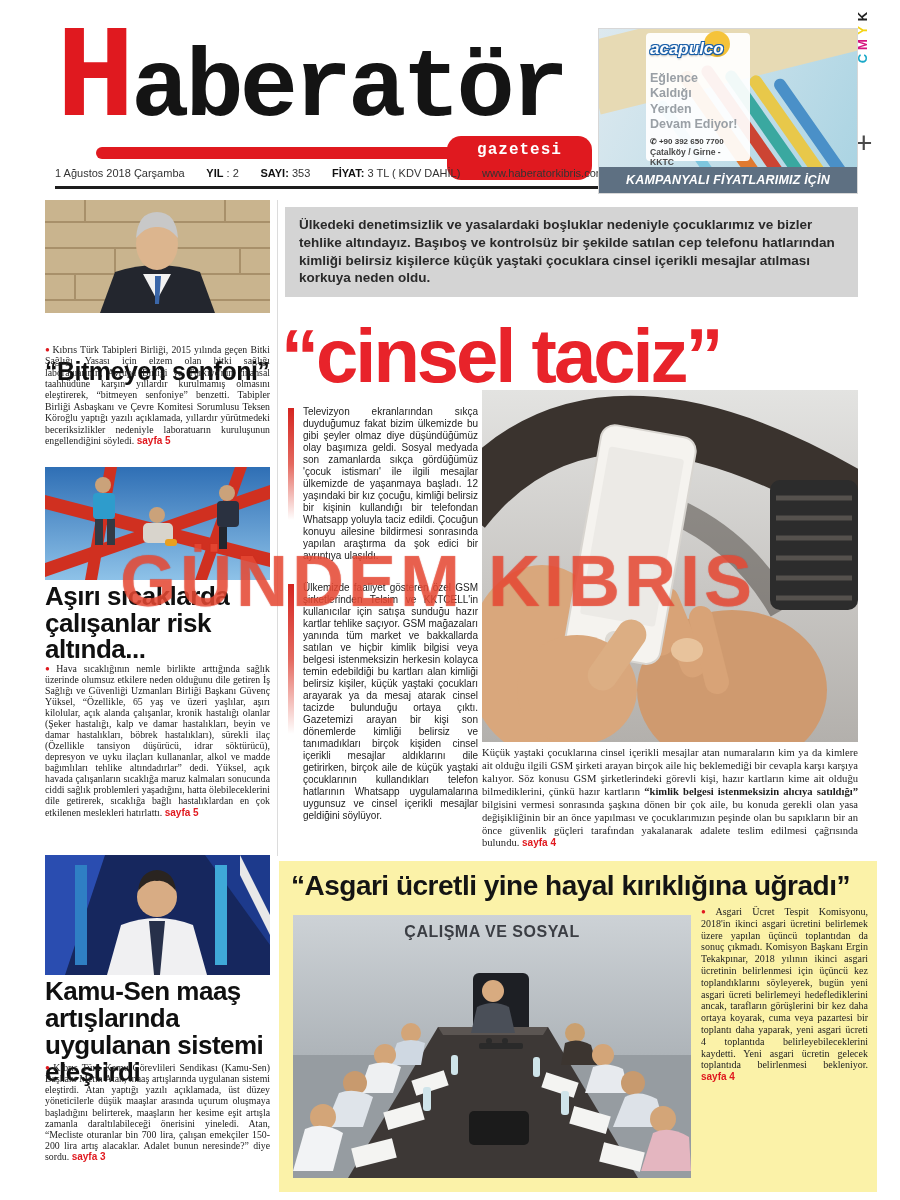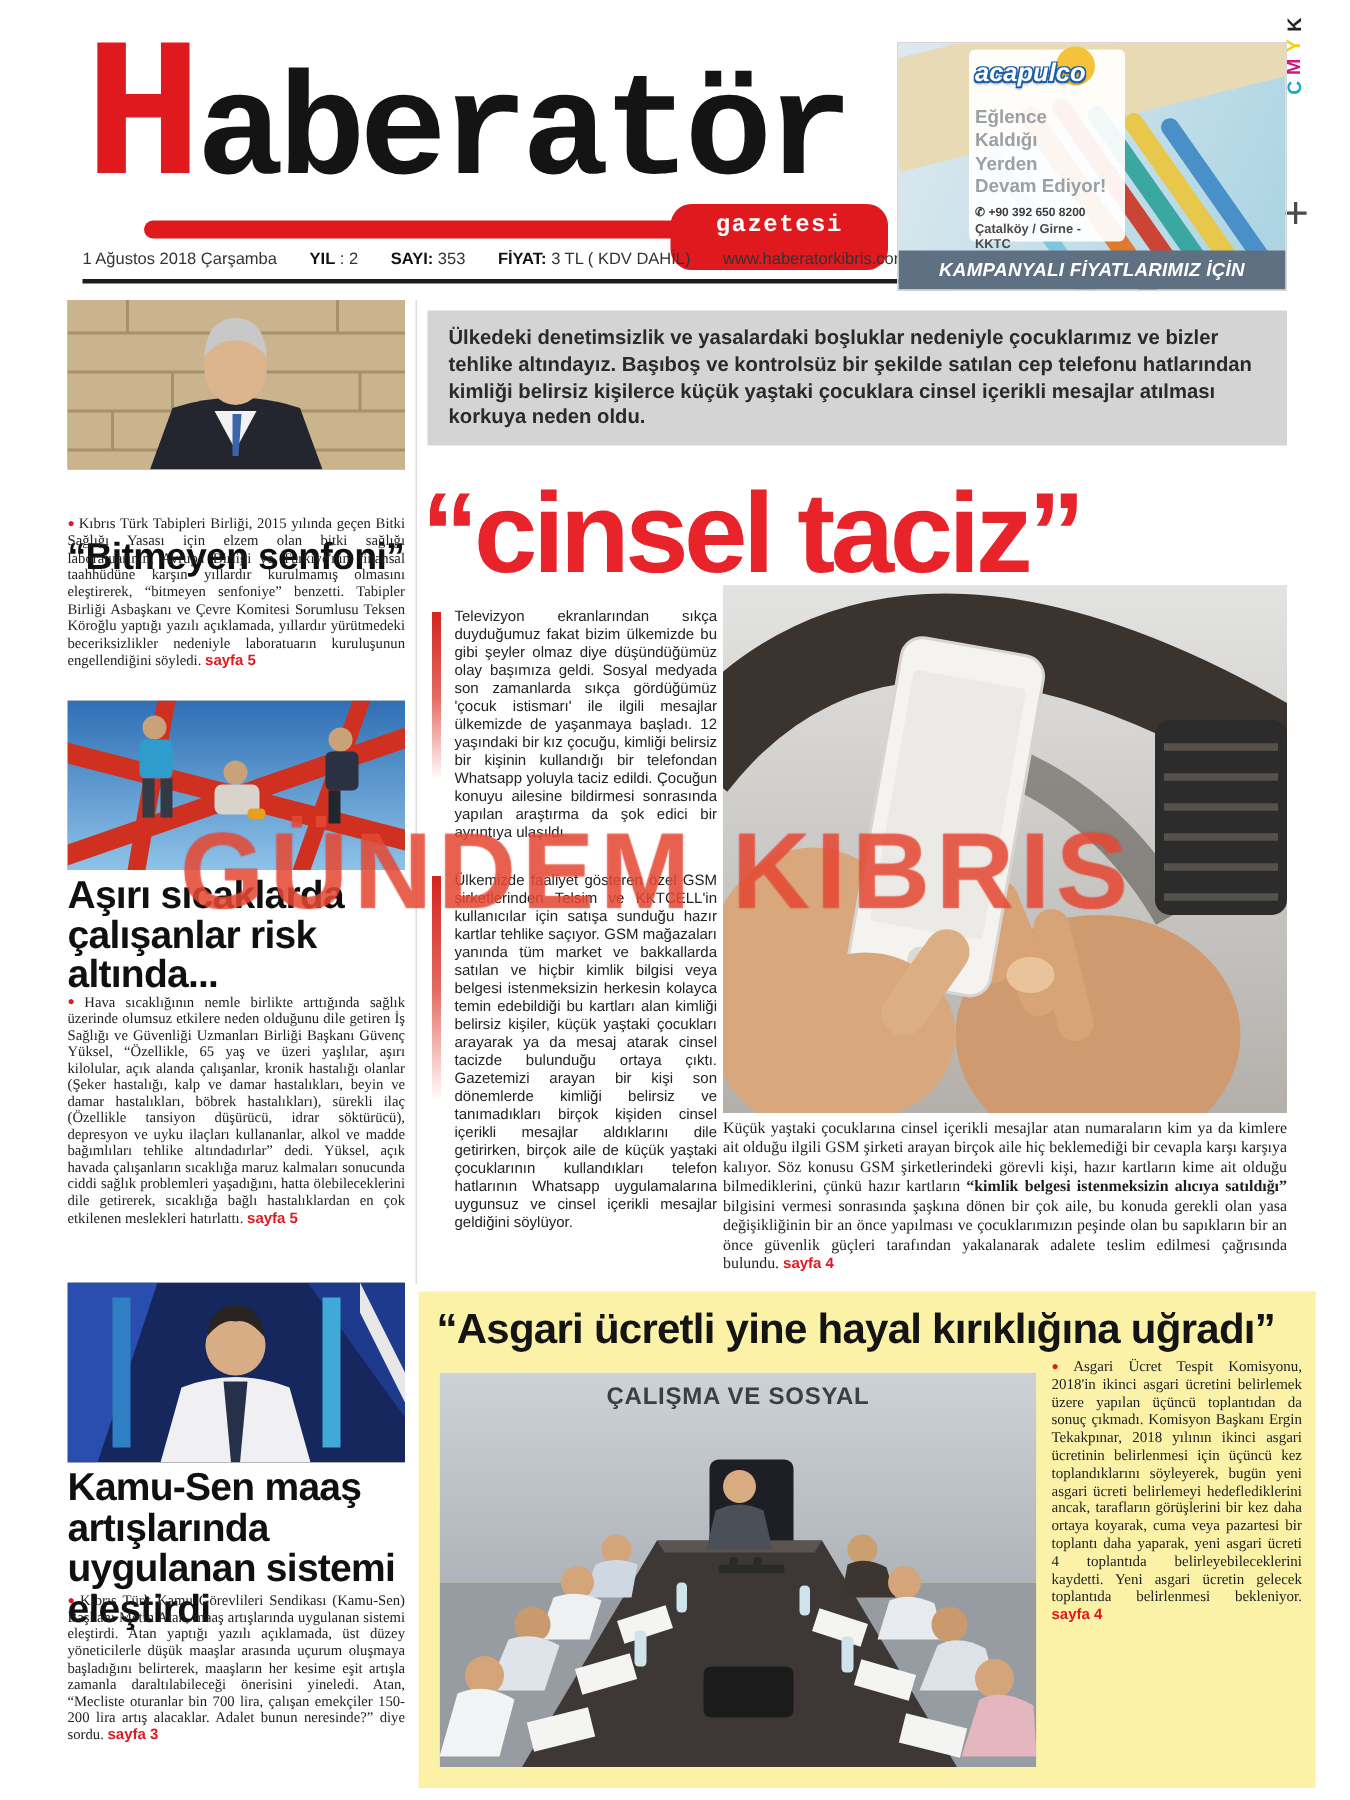--- a/index.html
+++ b/index.html
@@ -129,21 +129,21 @@
       <div class="ad-logo">
         <div class="ad-sun"></div>
         <div class="ad-brand">acapulco</div>
       </div>
       <div class="ad-lines">
         <div>Eğlence</div>
         <div>Kaldığı</div>
         <div>Yerden</div>
         <div>Devam Ediyor!</div>
       </div>
-      <div class="ad-phone">✆ +90 392 650 8200</div>
+      <div class="ad-phone">✆ +90 392 650 7700</div>
       <div class="ad-loc">Çatalköy / Girne - KKTC</div>
     </div>
     <div class="ad-footer">KAMPANYALI FİYATLARIMIZ İÇİN ARAYINIZ...</div>
   </div>
 
   <div class="v-divider"></div>
 
   <div class="l-photo" style="top:200px;height:113px;">
     <svg width="225" height="113" xmlns="http://www.w3.org/2000/svg">
       <rect width="225" height="113" fill="#c9b48e"></rect>

